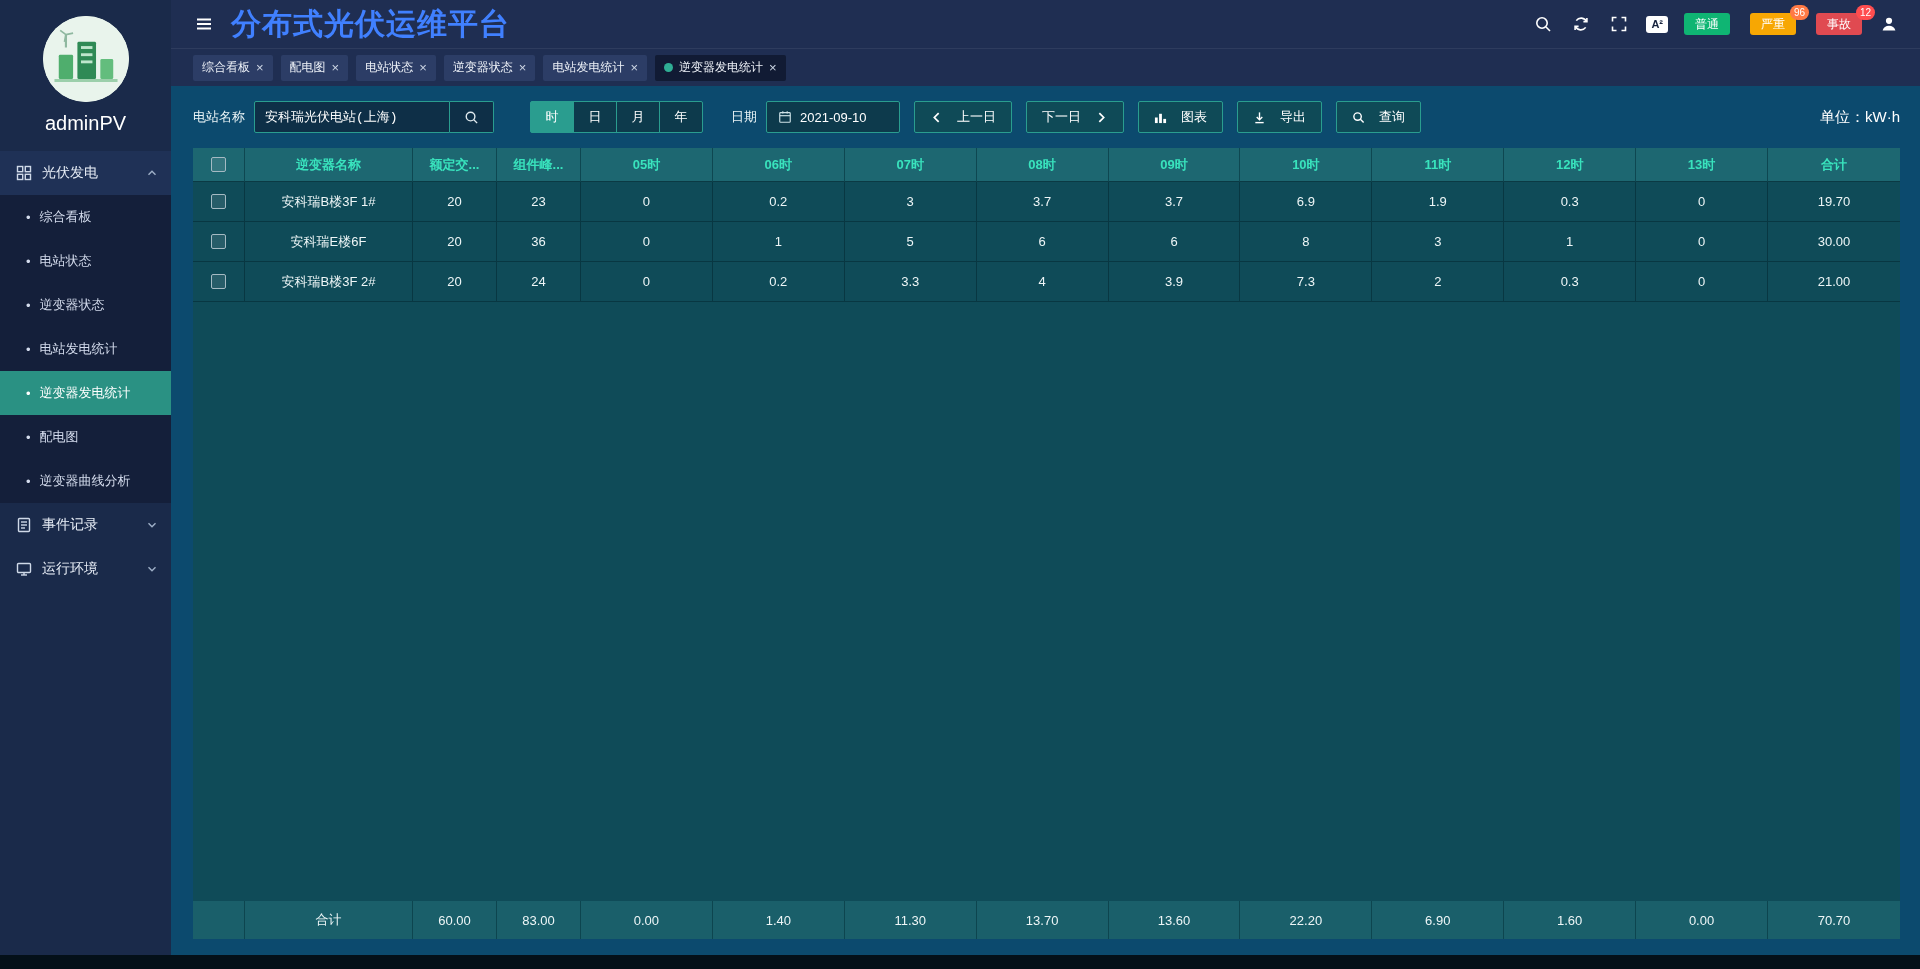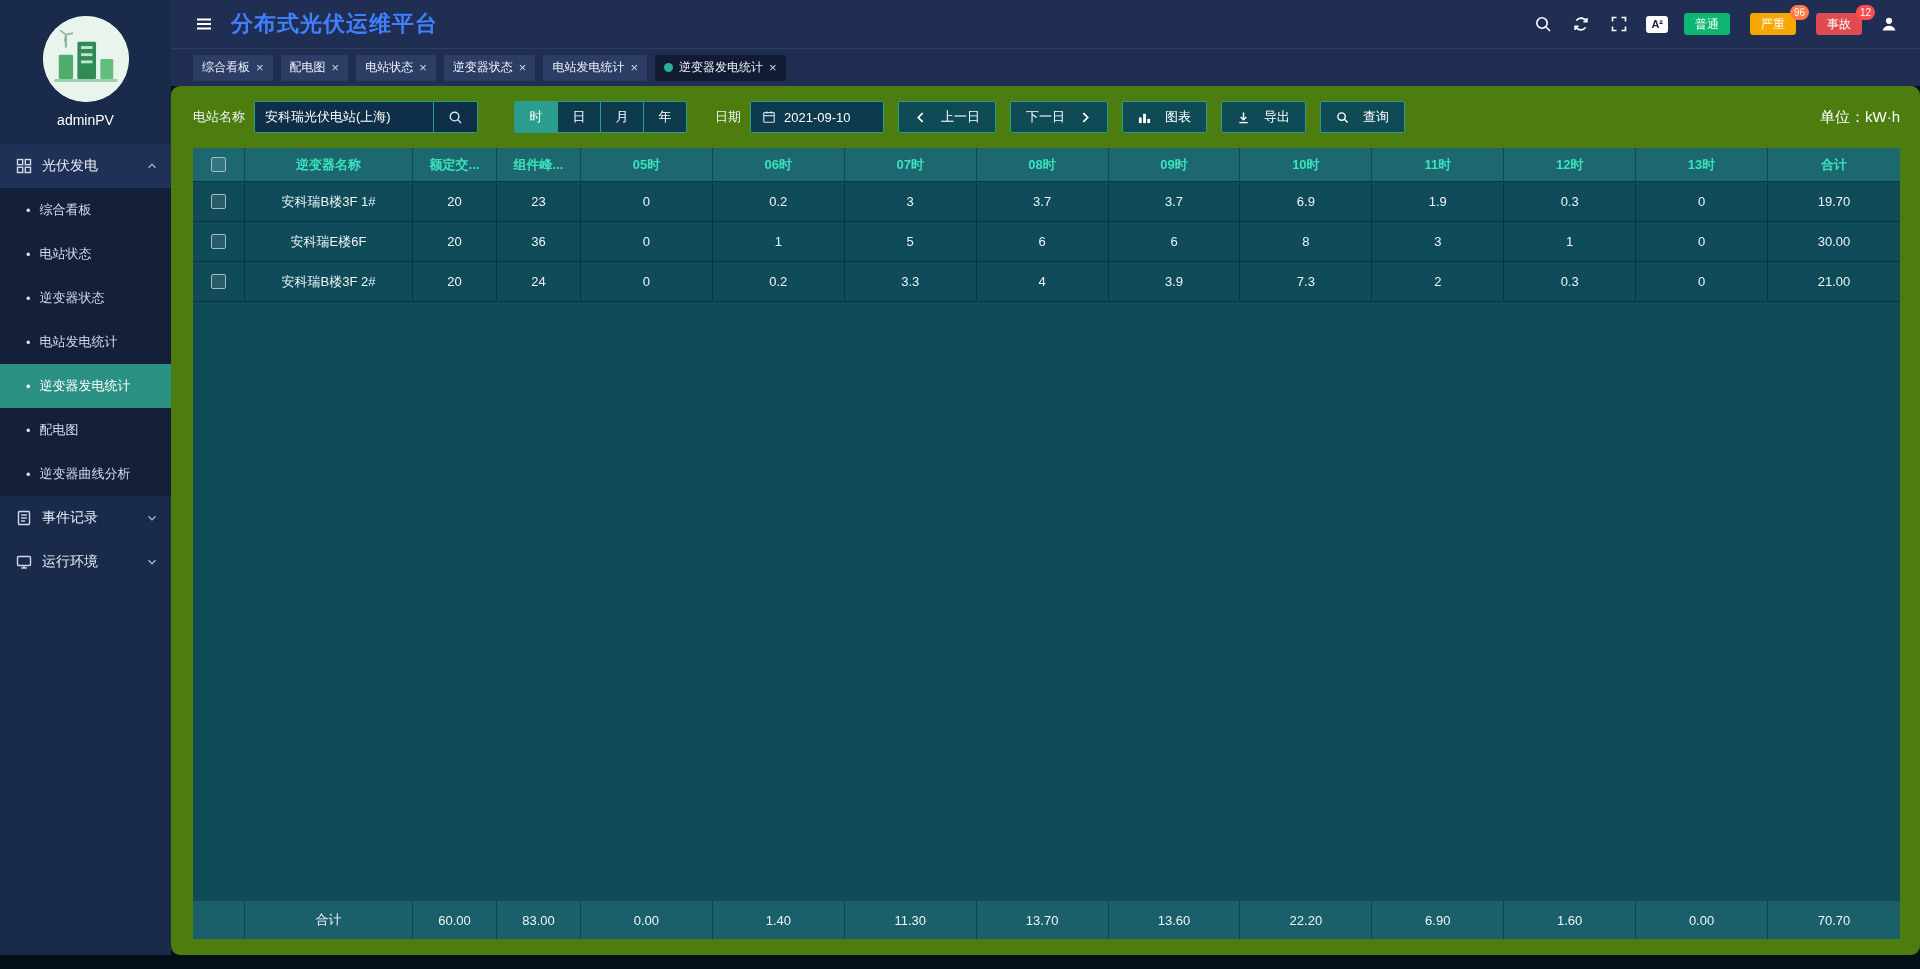--- a/index.html
+++ b/index.html
@@ -10,58 +10,58 @@
     overflow:hidden;
     -webkit-font-smoothing:antialiased;
   }
   .app { width:1920px; height:955px; display:flex; }
 
   
   .sidebar { width:171px; flex-shrink:0; background:#1a2a4a; display:flex; flex-direction:column; overflow:hidden; }
   .logo-area { padding-top:16px; text-align:center; }
   .logo-circle { width:86px; height:86px; margin:0 auto; border-radius:50%; background:#e8f3ea; overflow:hidden; }
   .logo-circle svg { width:86px; height:86px; display:block; }
-  .username { margin-top:10px; text-align:center; font-size:14px; color:#ffffff; }
+  .username { margin-top:10px; text-align:center; font-size:20px; color:#ffffff; }
   .menu { margin-top:16px; flex:1; }
   .menu-group-header { height:44px; display:flex; align-items:center; padding:0 12px 0 16px; color:#e8eef7; font-size:14px; cursor:pointer; }
   .menu-group.expanded > .menu-group-header { background:#1f3156; }
   .gicon { width:16px; height:16px; margin-right:10px; color:#cfd9e8; flex-shrink:0; }
   .gicon svg { width:16px; height:16px; display:block; }
   .chev { margin-left:auto; width:14px; height:14px; color:#9fb0c8; }
   .chev svg { width:14px; height:14px; display:block; }
   .submenu { background:#141f3a; }
   .submenu-item { height:44px; display:flex; align-items:center; padding-left:26px; font-size:13px; color:#d4dced; cursor:pointer; }
   .submenu-item .bullet { margin-right:9px; }
   .submenu-item.active { background:#2a9183; color:#ffffff; }
 
   
   .main { flex:1; display:flex; flex-direction:column; min-width:0; }
 
   .topbar { height:48px; background:#1f2e52; display:flex; align-items:center; padding:0 20px 0 22px; flex-shrink:0; }
   .top-icon { width:22px; height:22px; color:#ffffff; cursor:pointer; display:flex; align-items:center; justify-content:center; flex-shrink:0; }
   .top-icon svg { width:18px; height:18px; display:block; }
-  .app-title { margin-left:16px; font-size:22px; font-weight:bold; color:#4080ff; letter-spacing:1px; white-space:nowrap; }
+  .app-title { margin-left:16px; font-size:30px; font-weight:bold; color:#4080ff; letter-spacing:1px; white-space:nowrap; }
   .topbar-right { margin-left:auto; display:flex; align-items:center; gap:16px; }
   .text-size-icon { background:#ffffff; color:#16213c; font-size:11px; font-weight:bold; padding:3px 5px; border-radius:3px; cursor:pointer; line-height:1; }
   .badges { display:flex; align-items:center; gap:20px; }
   .alarm-badge { position:relative; height:22px; line-height:22px; padding:0 11px; border-radius:3px; font-size:12px; color:#ffffff; cursor:pointer; white-space:nowrap; }
   .alarm-count { position:absolute; top:-8px; right:-13px; min-width:18px; height:15px; line-height:15px; text-align:center; border-radius:8px; font-size:10px; padding:0 4px; color:#ffffff; }
 
   .tabbar { height:38px; background:#1f2e52; border-top:1px solid rgba(255,255,255,0.07); display:flex; align-items:center; gap:8px; padding:0 22px; flex-shrink:0; }
   .tab { height:26px; display:flex; align-items:center; gap:6px; padding:0 9px; background:#2c3d66; color:#eef2f8; font-size:12px; border-radius:2px; cursor:pointer; white-space:nowrap; }
   .tab .dot { width:9px; height:9px; border-radius:50%; background:#2fae94; }
   .tab.active { background:#111b34; }
   .tab-close { font-size:13px; color:#cdd6e4; cursor:pointer; }
 
   
-  .content { flex:1; background:#4d7c0f; display:flex; flex-direction:column; padding:0 20px 16px 22px; min-height:0;border-radius:9px; }
+  .content { flex:1; background:#0c4a6e; display:flex; flex-direction:column; padding:0 20px 16px 22px; min-height:0; }
   .toolbar { height:62px; display:flex; align-items:center; flex-shrink:0; font-size:13px; color:#eaf4f6; }
   .tlabel { margin-right:9px; white-space:nowrap; }
   .station-group { display:flex; }
-  .station-input { width:180px; height:32px; background:#0e2f47; border:1px solid #2a9d8f; border-radius:2px 0 0 2px; color:#ffffff; font-size:13px; padding:0 10px; outline:none; font-family:Liberation Sans, sans-serif; }
+  .station-input { width:196px; height:32px; background:#0e2f47; border:1px solid #2a9d8f; border-radius:2px 0 0 2px; color:#ffffff; font-size:13px; padding:0 10px; outline:none; font-family:Liberation Mono, monospace; }
   .station-search-btn { width:44px; height:32px; background:#0e2f47; border:1px solid #2a9d8f; border-left:none; border-radius:0 2px 2px 0; display:flex; align-items:center; justify-content:center; cursor:pointer; color:#dfe9ee; }
   .station-search-btn svg { width:15px; height:15px; }
   .seg { display:flex; margin-left:36px; }
   .seg-btn { width:44px; height:32px; background:#0d3a4c; border:1px solid #2a9d8f; color:#ffffff; font-size:13px; cursor:pointer; margin-left:-1px; font-family:inherit; }
   .seg-btn:first-child { margin-left:0; border-radius:2px 0 0 2px; }
   .seg-btn:last-child { border-radius:0 2px 2px 0; }
   .seg-btn.active { background:#2a9d8f; }
   .date-label { margin-left:28px; }
   .datebox { height:32px; min-width:134px; background:#0d3a4c; border:1px solid #2a9d8f; border-radius:2px; display:flex; align-items:center; gap:8px; padding:0 11px; cursor:pointer; color:#ffffff; }
   .cal { width:14px; height:14px; color:#cfe3e8; }

